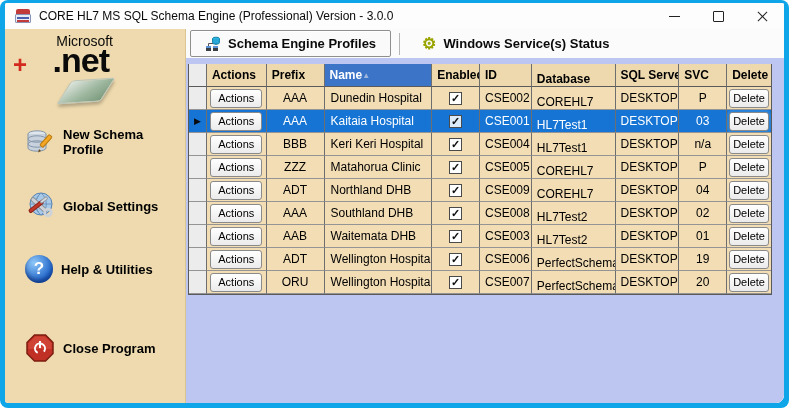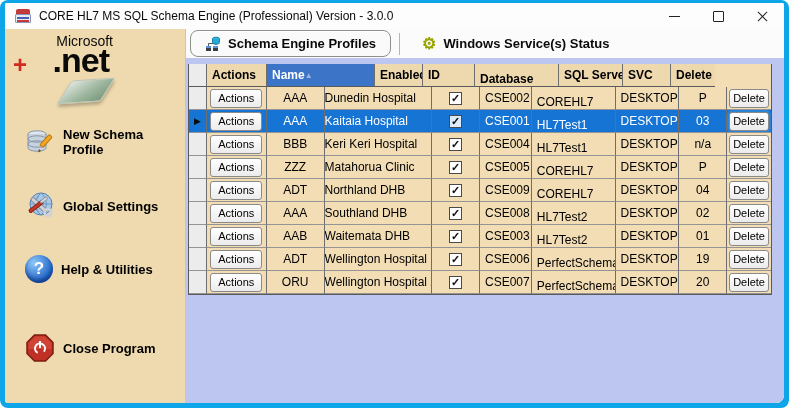--- a/index.html
+++ b/index.html
@@ -46,21 +46,21 @@
   .gap-sm{height:6px;}
   .gap-lg{flex:1;}
   .side-bottom-pad{height:34px;}
 
   .help-badge{width:28px;height:28px;border-radius:50%;background:radial-gradient(circle at 32% 28%,#8ec8f8,#1e62c8 70%);display:flex;align-items:center;justify-content:center;color:#fff;font-weight:bold;font-size:17px;box-shadow:inset 0 -3px 4px rgba(0,0,40,.4);}
 
   
   .main{flex:1;display:flex;flex-direction:column;background:#fbfbfb;min-width:0;}
   .tabstrip{height:29px;display:flex;align-items:center;background:#fbfbfb;padding-left:4px;flex:0 0 auto;}
   .tab{display:flex;align-items:center;gap:7px;height:25px;padding:0 14px;font-size:13px;font-weight:bold;color:#0a0a0a;cursor:pointer;}
-  .tab.active{background:#fafafa;border:1px solid #8f8f8f;border-radius:8px;box-shadow:inset 0 1px 0 #fff;}
+  .tab.active{background:#fafafa;border:1px solid #8f8f8f;border-radius:2px;box-shadow:inset 0 1px 0 #fff;}
   .tab-divider{width:1px;height:22px;background:#b5b5b5;margin:0 8px;}
   .gear-glyph{font-size:16px;color:#9aa400;line-height:1;}
 
   .content{flex:1;background:#bcc6f0;padding:6px 0 0 2px;overflow:hidden;}
 
   
   .menu-bar{width:584px;height:23px;display:flex;}
   .arrow-box{width:20px;height:23px;background:linear-gradient(#e6eaf2,#b9c0cf);border:1px solid #8a93a5;box-sizing:border-box;display:flex;align-items:center;justify-content:center;cursor:pointer;}
   .arrow-left{width:0;height:0;border-top:6px solid transparent;border-bottom:6px solid transparent;border-right:9px solid #1c8c1c;}
   .brown-bar{flex:1;background:#8b4513;border-bottom:1px solid #5e2f0d;display:flex;align-items:center;padding-left:8px;box-sizing:border-box;}
@@ -69,21 +69,21 @@
   
   .grid{width:584px;border:1px solid #5a5a5a;border-top:none;box-sizing:border-box;background:#f2ddb5;}
   .tr{display:flex;height:23px;}
   .td,.th{box-sizing:border-box;border-right:1px solid #6e6e6e;border-bottom:1px solid #949494;display:flex;align-items:center;font-size:12px;color:#000;overflow:hidden;white-space:nowrap;}
   .th{background:#eed9af;font-weight:bold;border-bottom:1px solid #5a5a5a;}
   .th.sorted{background:#3c74c8;color:#fff;justify-content:space-between;}
   .sort-arrow{font-size:8px;color:#9fb6dc;margin-right:4px;}
   .c-marker{width:18px;background:#ececec;justify-content:center;}
   .c-actions{width:60px;justify-content:center;}
   .c-prefix{width:58px;justify-content:center;}
-  .c-name{width:108px;padding-left:0;}
+  .c-name{width:108px;padding-left:6px;}
   .c-enabled{width:48px;justify-content:center;}
   .c-id{width:52px;padding-left:5px;}
   .c-db{width:84px;padding-left:5px;align-items:flex-end;}
   .c-sql{width:64px;padding-left:5px;}
   .c-svc{width:48px;justify-content:center;}
   .c-delete{width:44px;justify-content:center;border-right:none;}
   .th.c-prefix,.th.c-name,.th.c-enabled,.th.c-id,.th.c-db,.th.c-sql,.th.c-svc{justify-content:flex-start;padding-left:5px;}
   .th.c-actions,.th.c-delete{justify-content:flex-start;padding-left:5px;}
   .th.c-marker{padding-left:0;justify-content:center;}
 
@@ -213,20 +213,23 @@
         </div>
 
         <div class="content">
 
           <div class="grid">
             <div class="tr" id="header-row">
               <div class="th c-marker"></div>
             <div class="th c-actions">
                   <span>Actions</span>
                 </div>
+                <div class="th c-prefix">
+                  <span>Prefix</span>
+                </div>
                 <div class="th c-name sorted">
                   <span>Name</span>
                   <span class="sort-arrow">▲</span>
                 </div>
                 <div class="th c-enabled">
                   <span>Enabled</span>
                 </div>
                 <div class="th c-id">
                   <span>ID</span>
                 </div>

